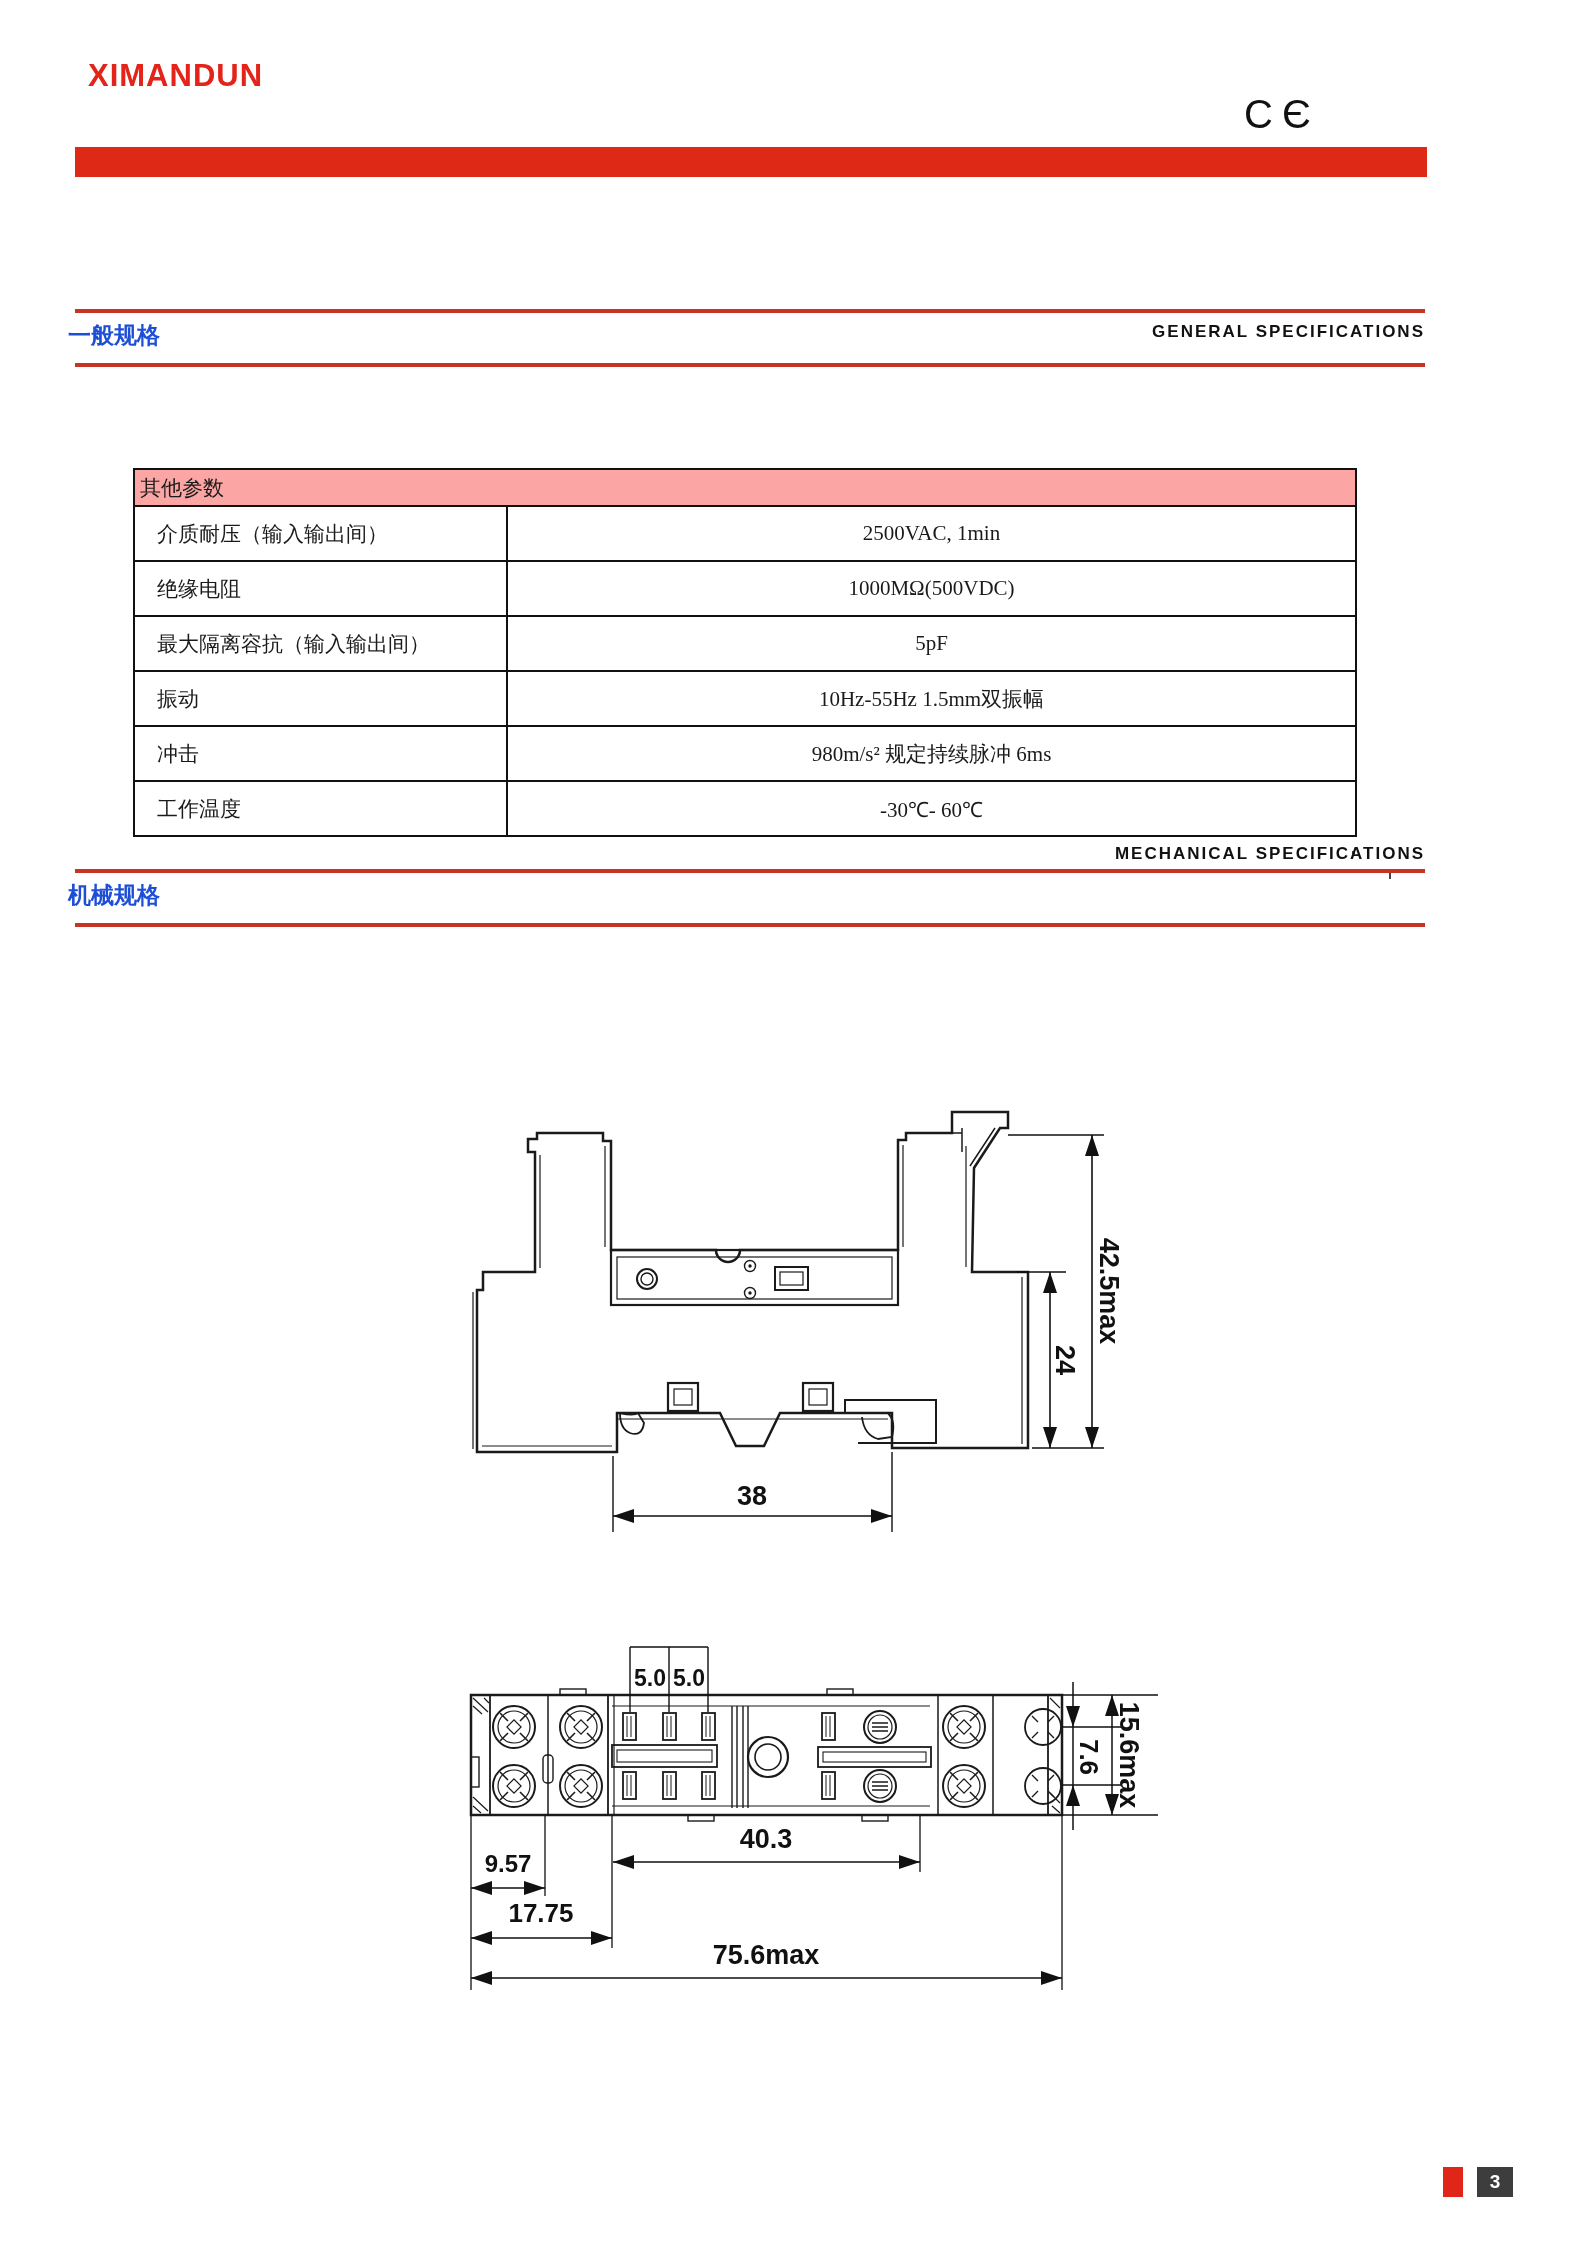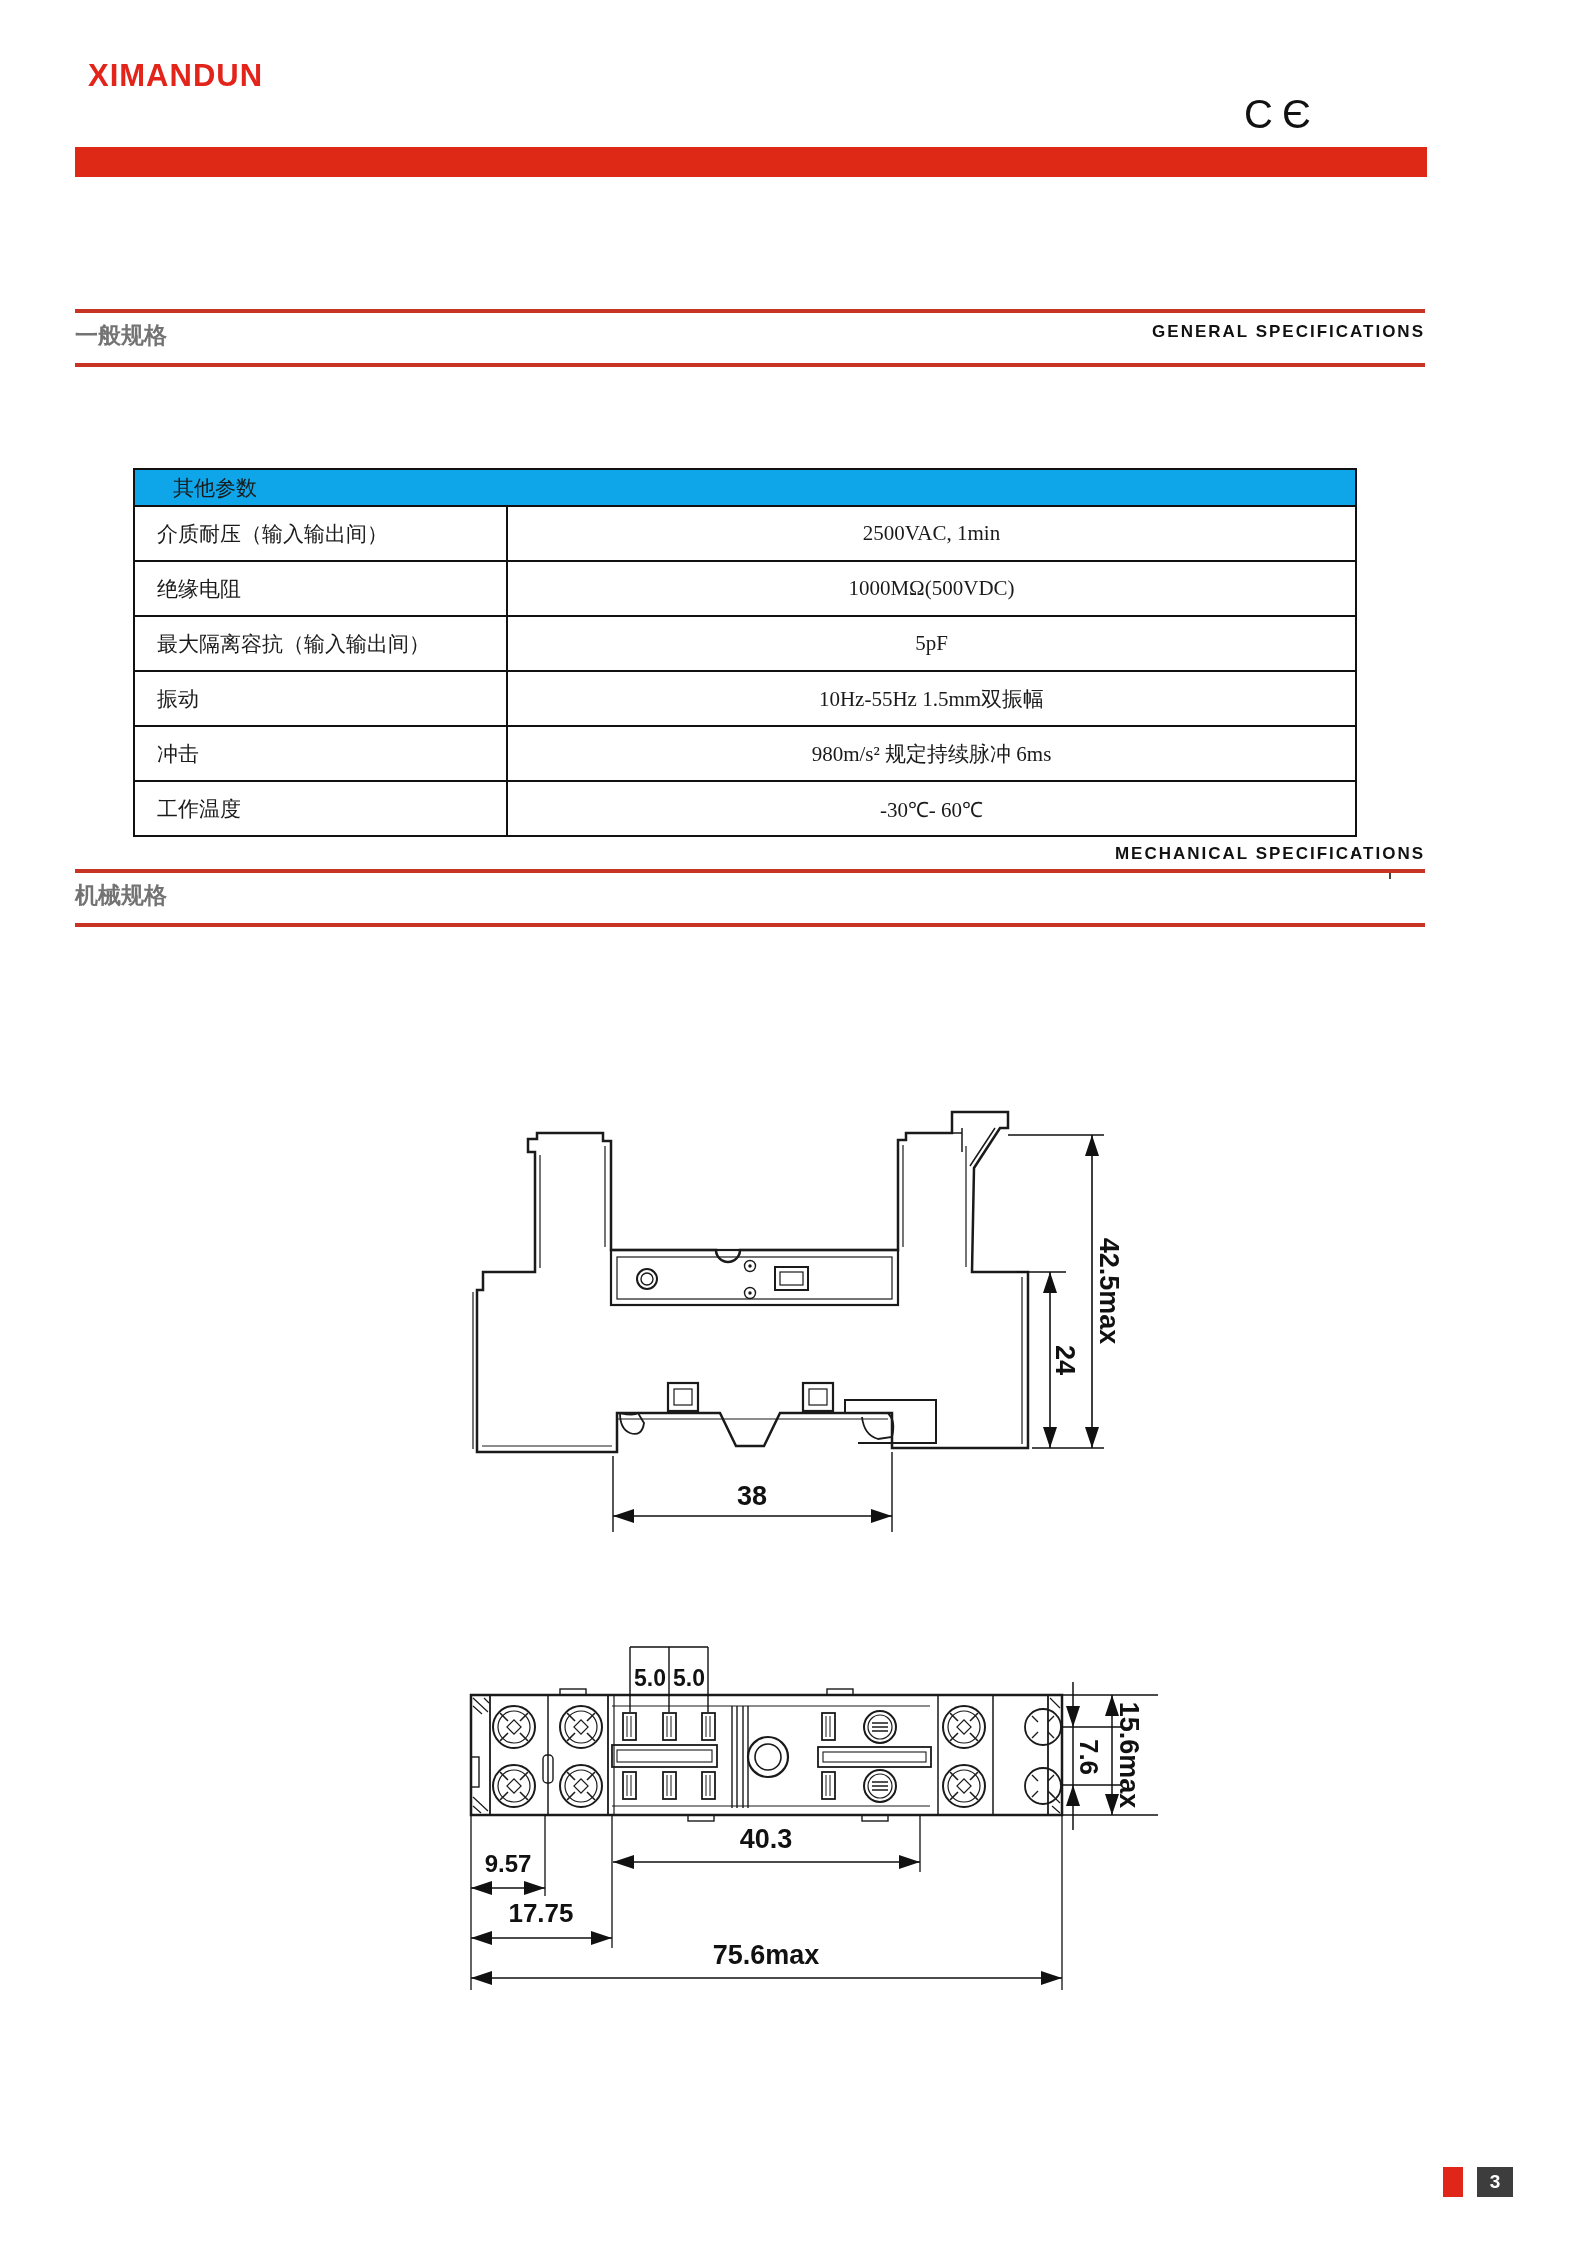--- a/index.html
+++ b/index.html
@@ -7,30 +7,30 @@
     width:1589px;height:2245px;position:relative;background:#ffffff;
     font-family:"Liberation Sans", sans-serif;color:#1a1a1a;overflow:hidden;
   }
   .abs{position:absolute;}
   
   .logo{left:88px;top:58px;font-size:31px;font-weight:bold;letter-spacing:1px;color:#e2241a;}
   .ce{left:1244px;top:92px;font-size:40px;font-weight:500;letter-spacing:9px;color:#111;}
   .banner{left:75px;top:147px;width:1352px;height:30px;background:#de2917;}
   
   .rule{left:75px;width:1350px;height:4px;background:#c83424;}
-  .sec-zh{left:75px;font-size:23px;font-weight:600;color:#737373;}
+  .sec-zh{left:68px;font-size:23px;font-weight:600;color:#1d4ed8;}
   .sec-en{right:164px;font-size:17px;font-weight:bold;letter-spacing:2px;color:#111;}
   
   .spec-table{
     left:133px;top:468px;width:1224px;border:2px solid #111;
     font-family:"Liberation Serif", serif;box-sizing:border-box;background:#fff;
   }
   .spec-head{
-    height:35px;background:#0ea5e9;display:flex;align-items:center;
-    padding-left:38px;font-size:21px;box-sizing:border-box;
+    height:35px;background:#fca5a5;display:flex;align-items:center;
+    padding-left:5px;font-size:21px;box-sizing:border-box;
   }
   .spec-row{display:flex;height:55px;border-top:2px solid #111;box-sizing:border-box;}
   .spec-label{
     width:373px;border-right:2px solid #111;display:flex;align-items:center;
     padding-left:22px;font-size:21px;box-sizing:border-box;
   }
   .spec-value{flex:1;display:flex;align-items:center;justify-content:center;font-size:21px;}
   
   svg text{font-family:"Liberation Sans", sans-serif;font-weight:bold;fill:#111;}
   

